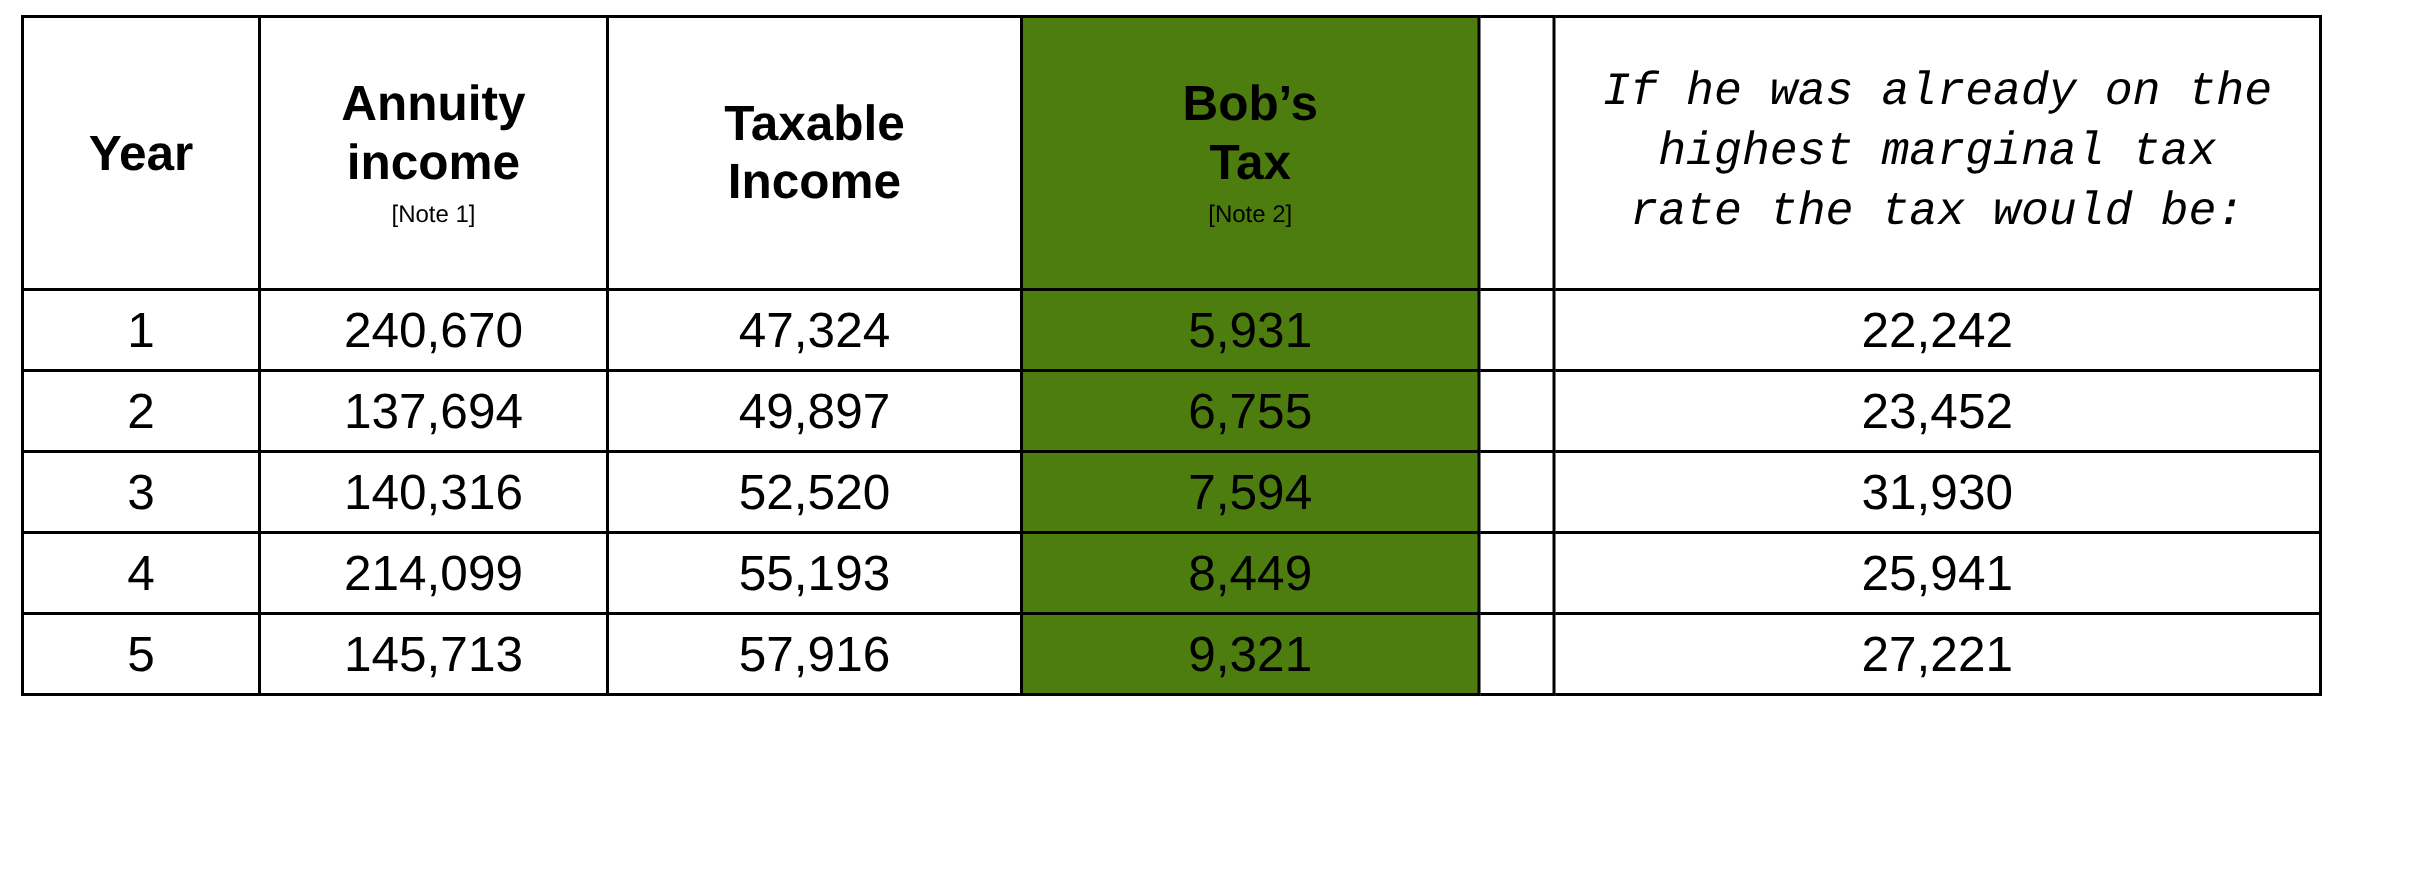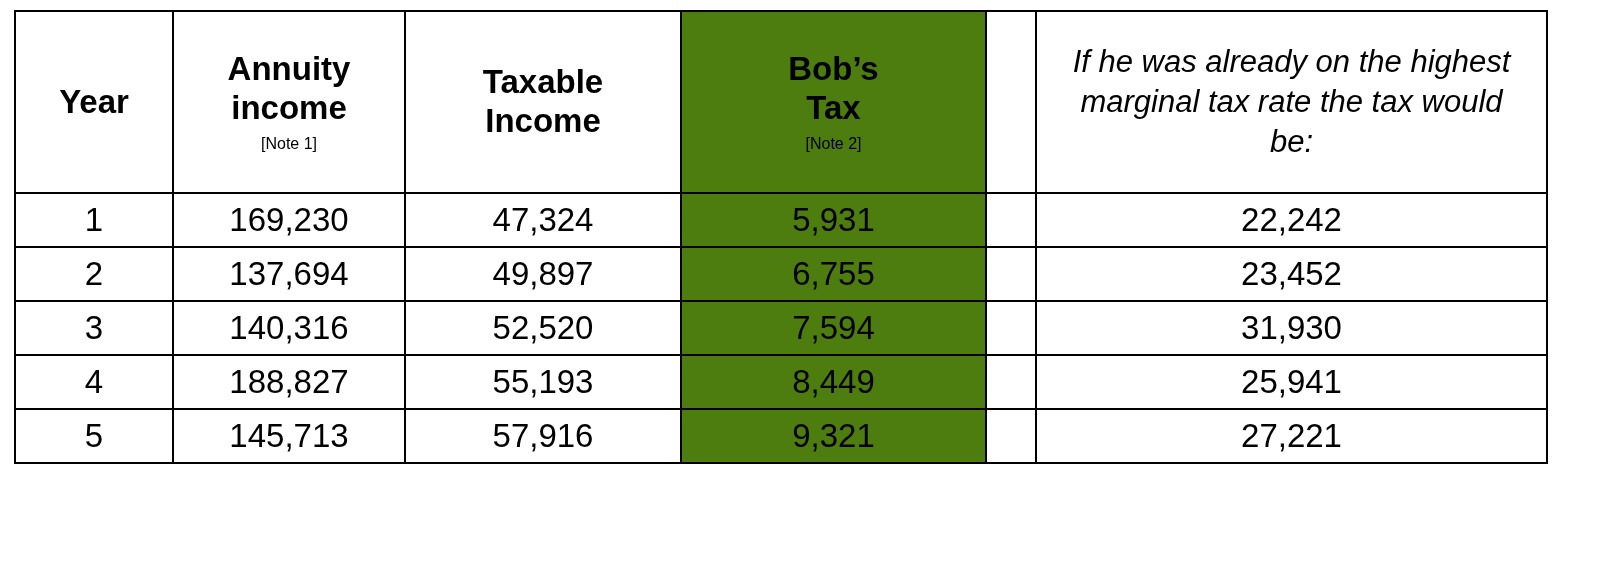--- a/index.html
+++ b/index.html
@@ -59,20 +59,21 @@
     font-weight: normal;
     margin-top: 7px;
   }
   .hdr .ital {
     font-style: italic;
     font-weight: normal;
     font-size: 31px;
     line-height: 1.28;
     display: block;
     padding: 0 14px;
+    font-family: Liberation Mono, monospace;
   }
 
   
   .shaded {
     background: #4d7c0f;
   }
 
   
   .gap {
     border-top: none;
@@ -134,21 +135,21 @@
         </th>
         <th class="gap"></th>
         <th>
           <span class="ital">If he was already on the highest marginal tax rate the tax would be:</span>
         </th>
       </tr>
     </thead>
     <tbody>
       <tr>
         <td>1</td>
-        <td>169,230</td>
+        <td>240,670</td>
         <td>47,324</td>
         <td class="shaded">5,931</td>
         <td class="gap"></td>
         <td>22,242</td>
       </tr>
       <tr>
         <td>2</td>
         <td>137,694</td>
         <td>49,897</td>
         <td class="shaded">6,755</td>
@@ -158,21 +159,21 @@
       <tr>
         <td>3</td>
         <td>140,316</td>
         <td>52,520</td>
         <td class="shaded">7,594</td>
         <td class="gap"></td>
         <td>31,930</td>
       </tr>
       <tr>
         <td>4</td>
-        <td>188,827</td>
+        <td>214,099</td>
         <td>55,193</td>
         <td class="shaded">8,449</td>
         <td class="gap"></td>
         <td>25,941</td>
       </tr>
       <tr>
         <td>5</td>
         <td>145,713</td>
         <td>57,916</td>
         <td class="shaded">9,321</td>

